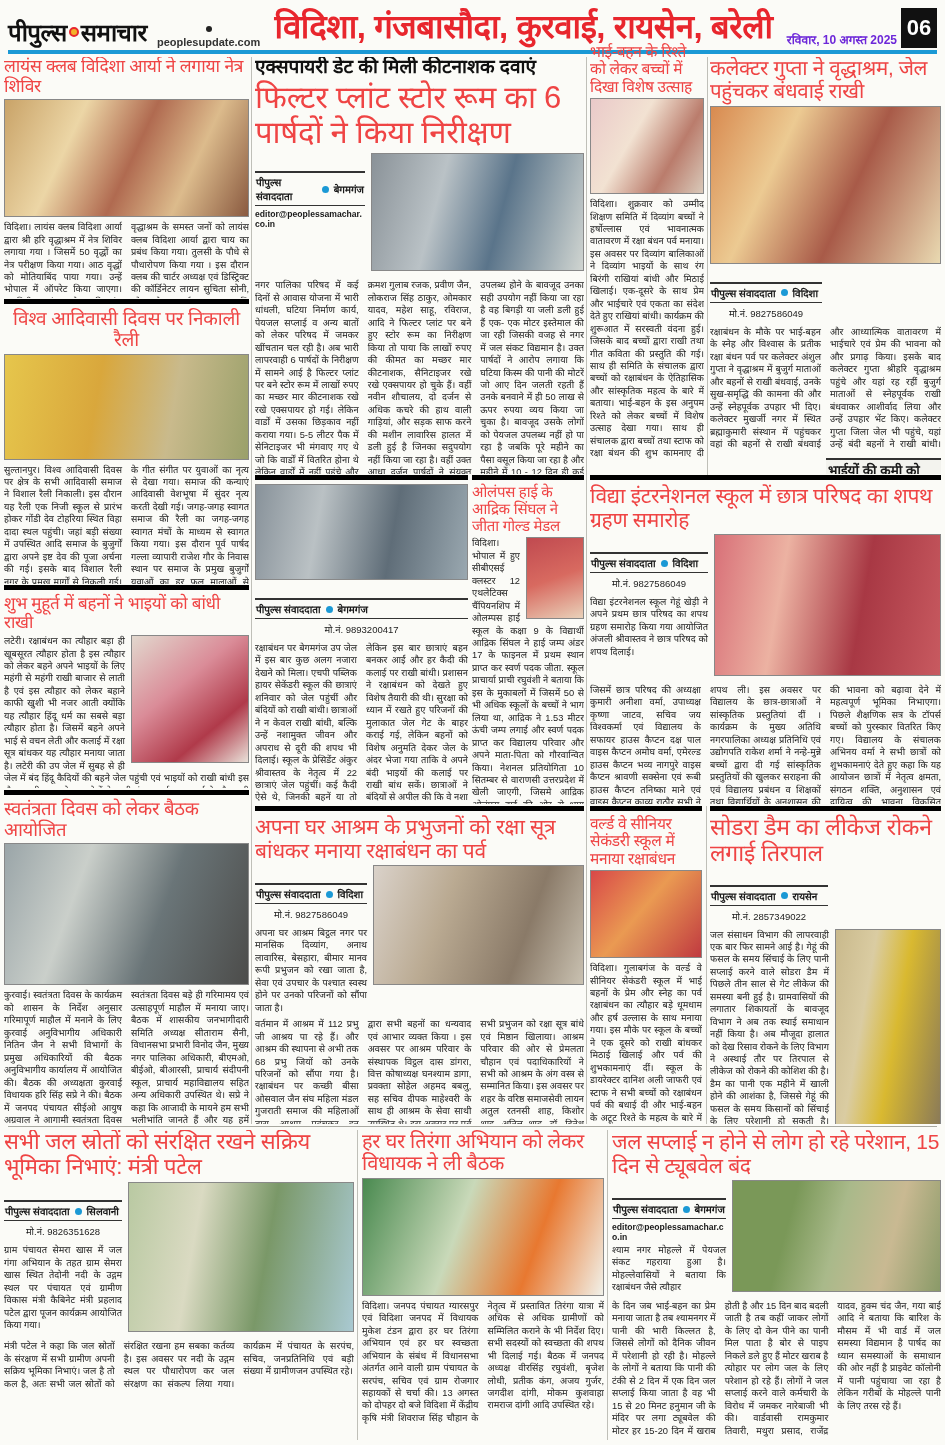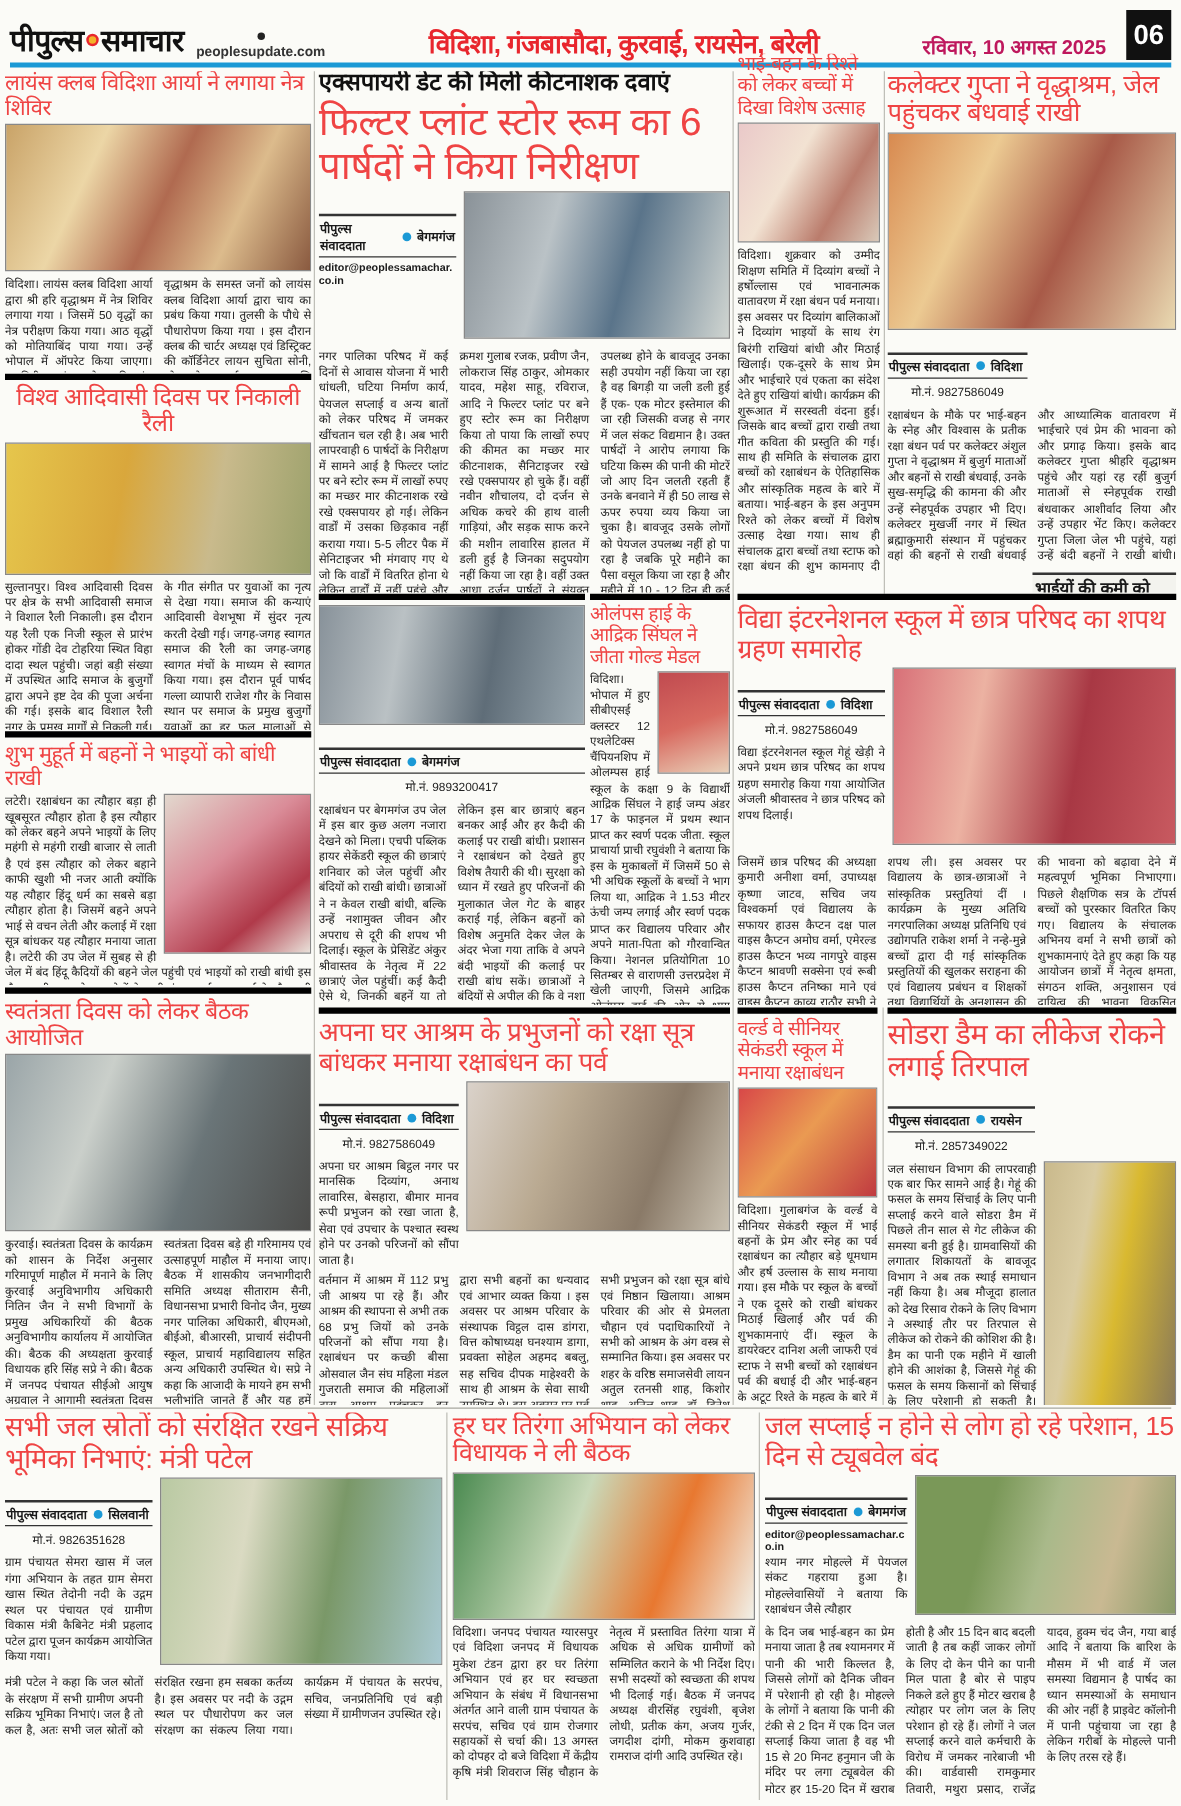--- a/index.html
+++ b/index.html
@@ -9,22 +9,22 @@
 
   
   .masthead { position:absolute; top:6px; left:8px; right:8px; height:42px;
               display:flex; align-items:flex-end; }
   .logo { display:flex; align-items:center; font-weight:bold; font-size:24px; color:#111;
           letter-spacing:-0.5px; }
   .lamp { width:10px; height:10px; border-radius:50%; background:#f3b229; border:2px solid #e8262d;
           margin:0 2px; display:inline-block; }
   .site { display:flex; align-items:center; gap:4px; margin-left:10px; font-size:11px; color:#333; font-weight:bold;flex-direction:column; }
   .sitedot { width:6px; height:6px; border-radius:50%; background:#222; display:inline-block; }
-  .edition { flex:1; text-align:center; font-size:21px; font-weight:bold; color:#e8262d; letter-spacing:-0.5px; }
-  .dateline { font-size:16px; font-weight:bold; color:#be185d; margin-right:16px; white-space:nowrap; }
+  .edition { flex:1; text-align:center; font-size:33px; font-weight:bold; color:#e8262d; letter-spacing:-0.5px; }
+  .dateline { font-size:12px; font-weight:bold; color:#6d28d9; margin-right:4px; white-space:nowrap; }
   .pagebox { width:36px; height:40px; background:#111; color:#fff; font-size:22px; font-weight:bold;
              display:flex; align-items:center; justify-content:center; }
   .bluerule { position:absolute; top:50px; left:8px; right:8px; height:4px; background:#1b99d5; }
 
   
   .art { position:absolute; overflow:hidden; }
   .hl { font-weight:normal; color:#ef4444; line-height:1.12; letter-spacing:-0.3px; margin-bottom:3px; }
   .kicker { font-weight:bold; color:#101010; font-size:19px; line-height:1.1; margin-bottom:3px; }
   .photo { border:1px solid #888; margin-bottom:4px; }
   .body { font-size:9.3px; line-height:1.34; text-align:justify; color:#222; }

